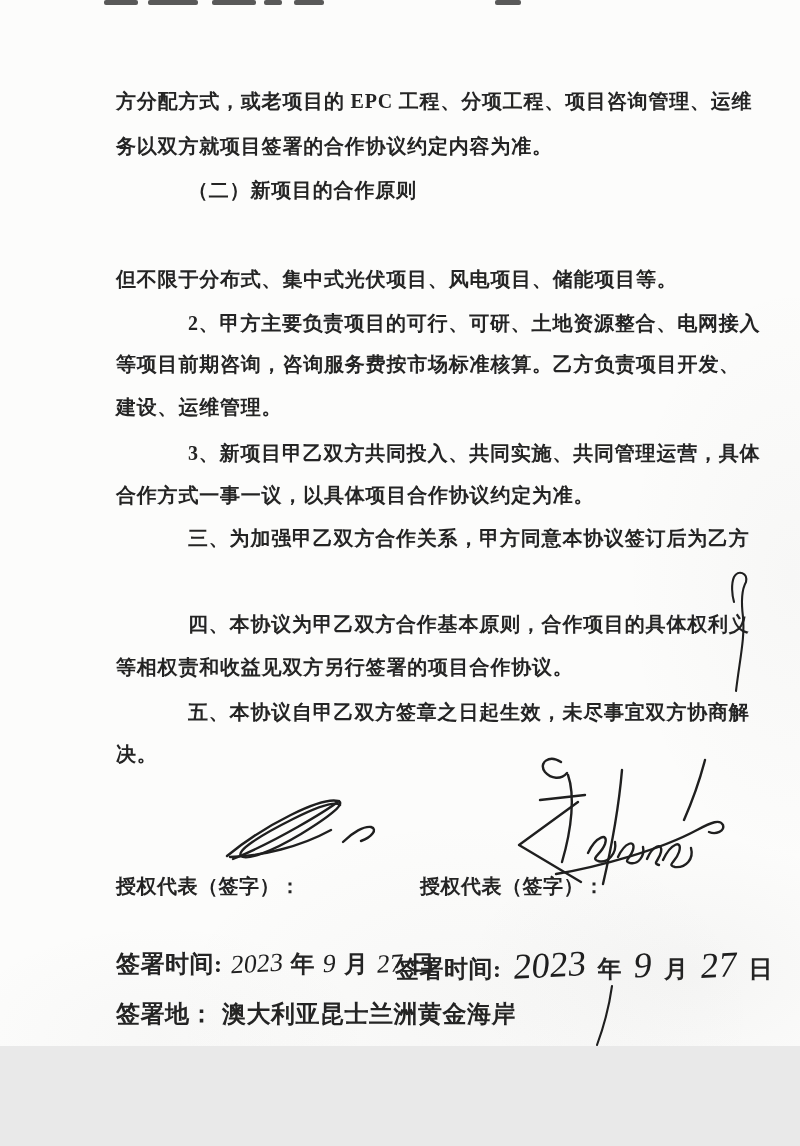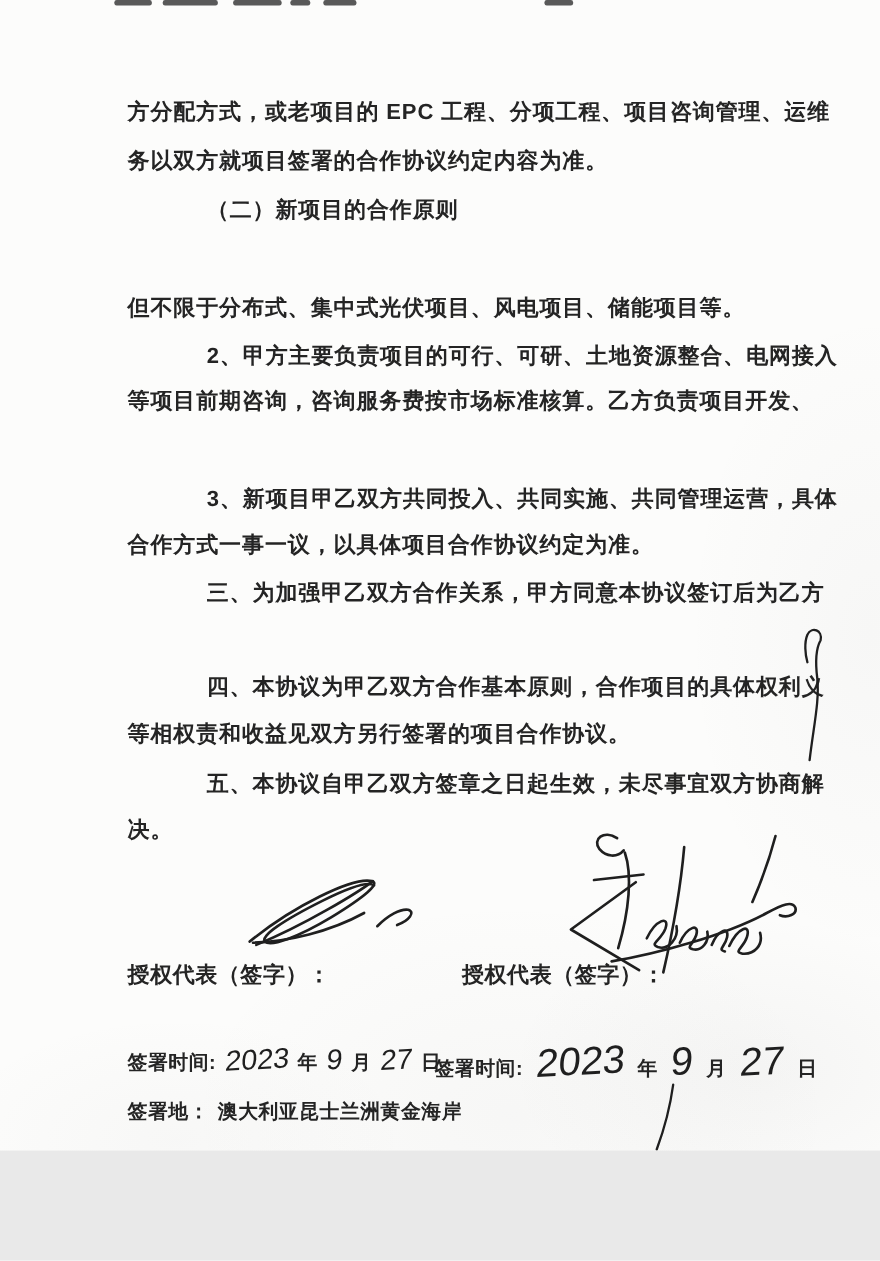--- a/index.html
+++ b/index.html
@@ -10,36 +10,37 @@
   }
   .page{
     position:relative;width:800px;height:1046px;overflow:hidden;
     color:#242424;
     background:
       radial-gradient(ellipse 320px 200px at 86% 93%, rgba(110,110,110,0.05), transparent 70%),
       radial-gradient(ellipse 420px 280px at 58% 97%, rgba(120,120,120,0.04), transparent 70%),
       radial-gradient(ellipse 240px 420px at 99% 55%, rgba(110,110,110,0.035), transparent 70%),
       radial-gradient(ellipse 300px 160px at 20% 99%, rgba(120,120,120,0.035), transparent 70%),
       #fcfcfb;
+    font-family: Liberation Serif, serif;
   }
   .frag{position:absolute;top:0;height:5px;background:#3c3c3c;border-radius:2px;opacity:.85;}
   .line{
     position:absolute;left:116px;font-size:20px;font-weight:bold;
     letter-spacing:0.8px;white-space:nowrap;color:#242424;
   }
   .line.indent{left:158px;margin-left:30px;}
   .label{
     position:absolute;font-size:20px;font-weight:bold;letter-spacing:0.5px;
     white-space:nowrap;color:#242424;
   }
   .sign-row{
     position:absolute;display:flex;align-items:baseline;gap:8px;
     white-space:nowrap;color:#242424;
   }
-  .plabel{font-size:18px;font-weight:bold;letter-spacing:0.5px;}
+  .plabel{font-size:24px;font-weight:bold;letter-spacing:0.5px;}
   .hw{
     font-weight:400;display:inline-block;color:#1f1f1f;
     transform:skewX(-8deg) rotate(-3deg);
   }
   .hw-s{font-size:26px;}
   .hw-l{font-size:36px;}
   .row-right{gap:12px;}
   .ink{position:absolute;left:0;top:0;pointer-events:none;}
   .ink path{fill:none;stroke:#1f1f1f;stroke-linecap:round;stroke-linejoin:round;}
   .ink .sig{stroke-width:2.4;}
@@ -58,20 +59,21 @@
     <span class="frag" style="left:294px;width:30px"></span>
     <span class="frag" style="left:495px;width:26px"></span>
   </div>
 
   <div class="line" style="top:88px">方分配方式，或老项目的 EPC 工程、分项工程、项目咨询管理、运维</div>
   <div class="line" style="top:133px">务以双方就项目签署的合作协议约定内容为准。</div>
   <div class="line indent" style="top:177px">（二）新项目的合作原则</div>
   <div class="line" style="top:266px">但不限于分布式、集中式光伏项目、风电项目、储能项目等。</div>
   <div class="line indent" style="top:310px">2、甲方主要负责项目的可行、可研、土地资源整合、电网接入</div>
   <div class="line" style="top:351px">等项目前期咨询，咨询服务费按市场标准核算。乙方负责项目开发、</div>
+  <div class="line" style="top:394px">建设、运维管理。</div>
   <div class="line indent" style="top:440px">3、新项目甲乙双方共同投入、共同实施、共同管理运营，具体</div>
   <div class="line" style="top:482px">合作方式一事一议，以具体项目合作协议约定为准。</div>
   <div class="line indent" style="top:525px">三、为加强甲乙双方合作关系，甲方同意本协议签订后为乙方</div>
   <div class="line indent" style="top:611px">四、本协议为甲乙双方合作基本原则，合作项目的具体权利义</div>
   <div class="line" style="top:654px">等相权责和收益见双方另行签署的项目合作协议。</div>
   <div class="line indent" style="top:699px">五、本协议自甲乙双方签章之日起生效，未尽事宜双方协商解</div>
   <div class="line" style="top:741px">决。</div>
 
   <div class="label" style="top:873px;left:116px">授权代表（签字）：</div>
   <div class="label" style="top:873px;left:420px">授权代表（签字）：</div>

